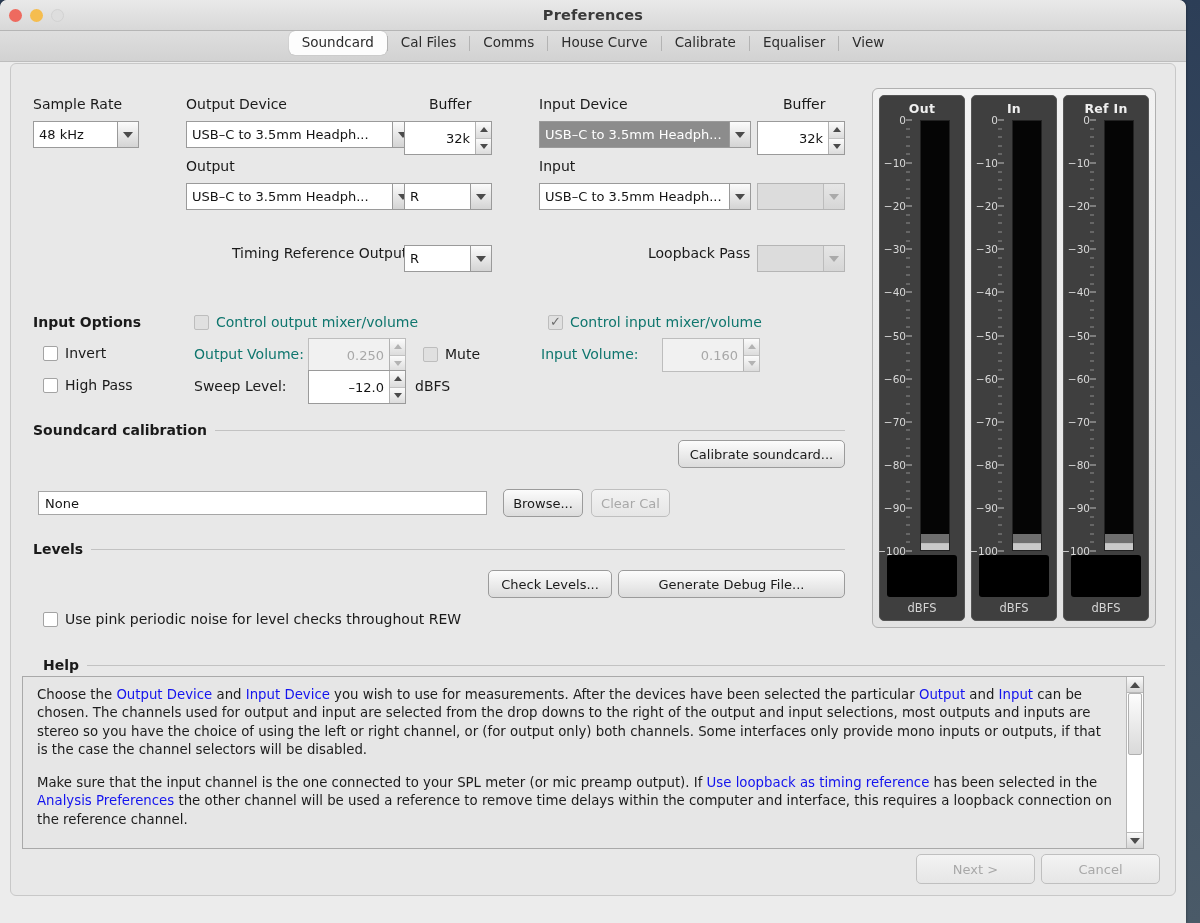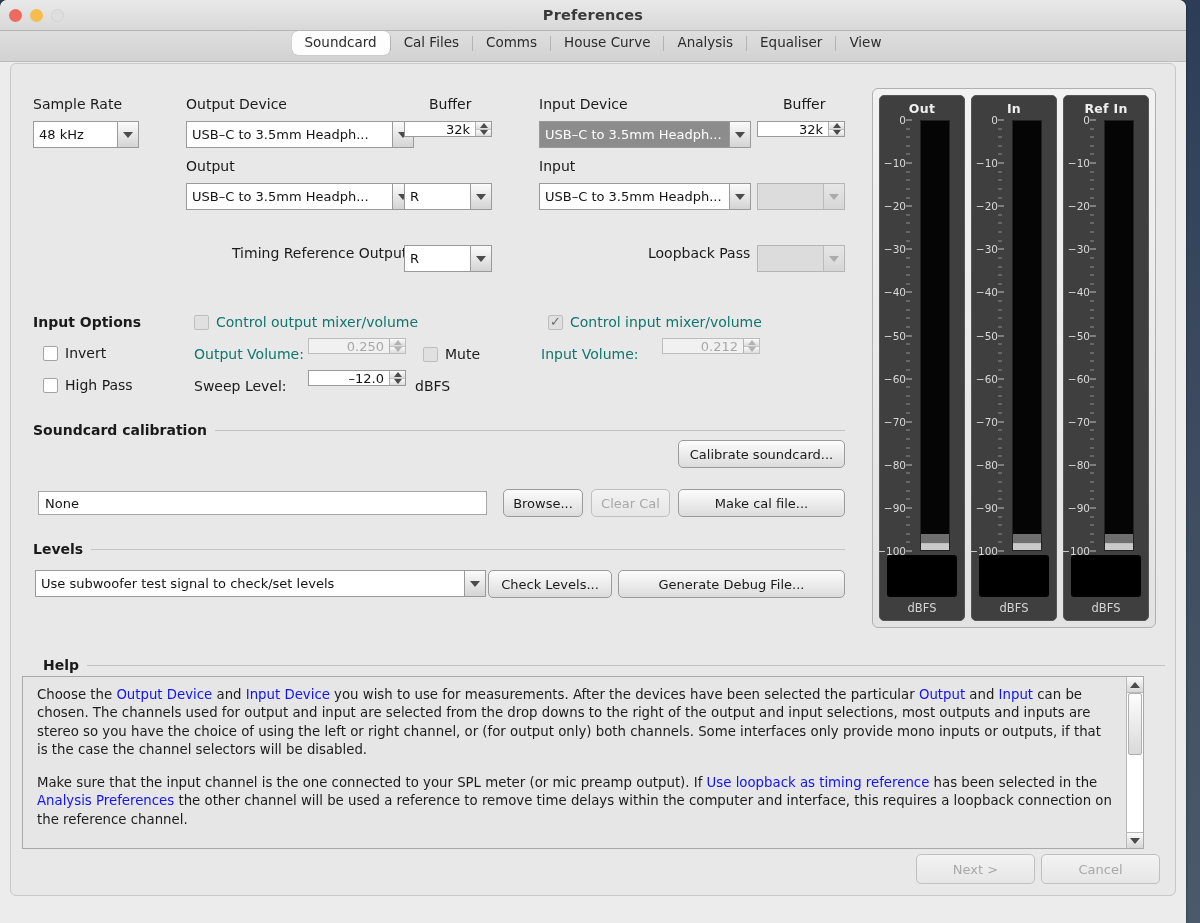--- a/index.html
+++ b/index.html
@@ -116,21 +116,21 @@
   .caret {
     width: 0; height: 0;
     border-left: 5px solid transparent;
     border-right: 5px solid transparent;
     border-top: 6px solid #4b4b4b;
   }
   .caret.dim { border-top-color: #aaa; }
 
   
   .spin {
-    display: flex; height: 16px;
+    display: flex; height: 34px;
     border: 1px solid #9a9a9a; background: #fff;
   }
   .spin .val {
     flex: 1; display: flex; align-items: center; justify-content: flex-end;
     font-size: 13px; color: #141414; padding-right: 5px;
   }
   .spin .btns {
     width: 16px; display: flex; flex-direction: column;
     border-left: 1px solid #b2b2b2;
   }
@@ -278,21 +278,21 @@
   <div id="tabbar">
     <div class="tabs">
       <div class="tab active">Soundcard</div>
       <div class="tabsep"></div>
       <div class="tab">Cal Files</div>
       <div class="tabsep"></div>
       <div class="tab">Comms</div>
       <div class="tabsep"></div>
       <div class="tab">House Curve</div>
       <div class="tabsep"></div>
-      <div class="tab">Analysis</div>
+      <div class="tab">Calibrate</div>
       <div class="tabsep"></div>
       <div class="tab">Equaliser</div>
       <div class="tabsep"></div>
       <div class="tab">View</div>
     </div>
   </div>
 
   <div id="panel">
 
     <div class="lbl" style="position:absolute;left:22px;top:32px;">Sample Rate</div>
@@ -422,21 +422,21 @@
           </div>
       </span>
     </div>
     <div class="cbrow" style="position:absolute;left:412px;top:282px;">
       <span class="cb dim"></span>
       <span class="lbl">Mute</span>
     </div>
 
     <div class="lbl dim" style="position:absolute;left:530px;top:282px;">Input Volume:</div>
     <div class="spin disabled" style="position:absolute;left:651px;top:274px;width:98px;">
-      <span class="val">0.212</span>
+      <span class="val">0.160</span>
       <span class="btns">
         <div>
             <i class="tri-up"></i>
           </div>
         <div>
             <i class="tri-dn"></i>
           </div>
       </span>
     </div>
 
@@ -456,34 +456,31 @@
 
     <div class="sect" style="position:absolute;left:22px;top:358px;width:812px;">
       <span class="lbl bold">Soundcard calibration</span>
       <span class="rule"></span>
     </div>
     <div class="btn" style="position:absolute;left:667px;top:376px;width:167px;">Calibrate soundcard...</div>
 
     <div class="textfield" style="position:absolute;left:27px;top:427px;width:449px;">None</div>
     <div class="btn" style="position:absolute;left:492px;top:425px;width:80px;">Browse...</div>
     <div class="btn disabled" style="position:absolute;left:580px;top:425px;width:79px;">Clear Cal</div>
-    <div class="btn" style="position:absolute;left:667px;top:425px;width:167px;">Make cal file...</div>
 
     <div class="sect" style="position:absolute;left:22px;top:477px;width:812px;">
       <span class="lbl bold">Levels</span>
       <span class="rule"></span>
     </div>
-    <div class="combo" style="position:absolute;left:24px;top:506px;width:451px;">
-      <span class="txt">Use subwoofer test signal to check/set levels</span>
-      <span class="arrowbox">
-          <i class="caret"></i>
-        </span>
-    </div>
     <div class="btn" style="position:absolute;left:477px;top:506px;width:124px;">Check Levels...</div>
     <div class="btn" style="position:absolute;left:607px;top:506px;width:227px;">Generate Debug File...</div>
+    <div class="cbrow" style="position:absolute;left:32px;top:547px;">
+      <span class="cb"></span>
+      <span class="lbl">Use pink periodic noise for level checks throughout REW</span>
+    </div>
 
     <div class="sect" style="position:absolute;left:32px;top:593px;width:1122px;">
       <span class="lbl bold">Help</span>
       <span class="rule"></span>
     </div>
 
     <div class="btn disabled" style="position:absolute;left:905px;top:790px;width:119px;height:30px;">Next &gt;</div>
     <div class="btn disabled" style="position:absolute;left:1030px;top:790px;width:119px;height:30px;">Cancel</div>
   </div>
 

